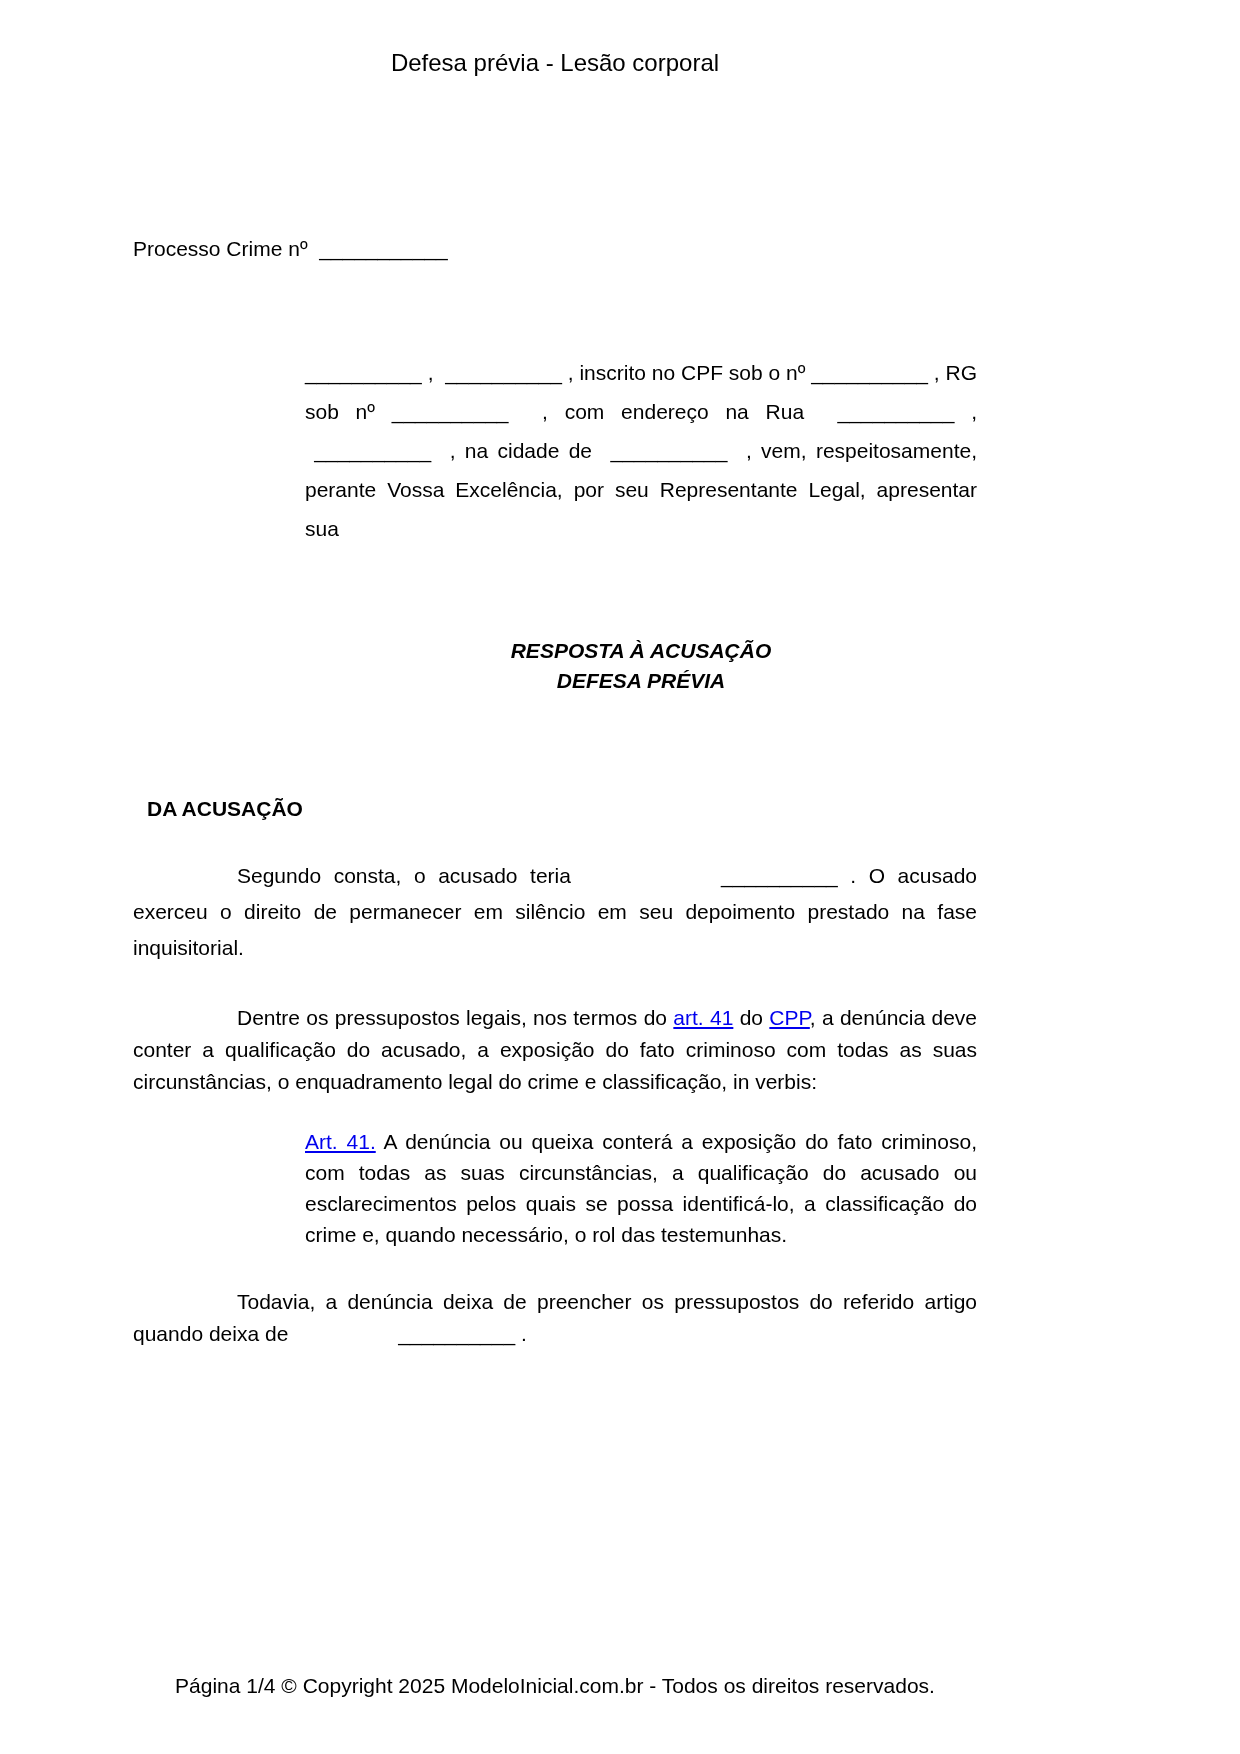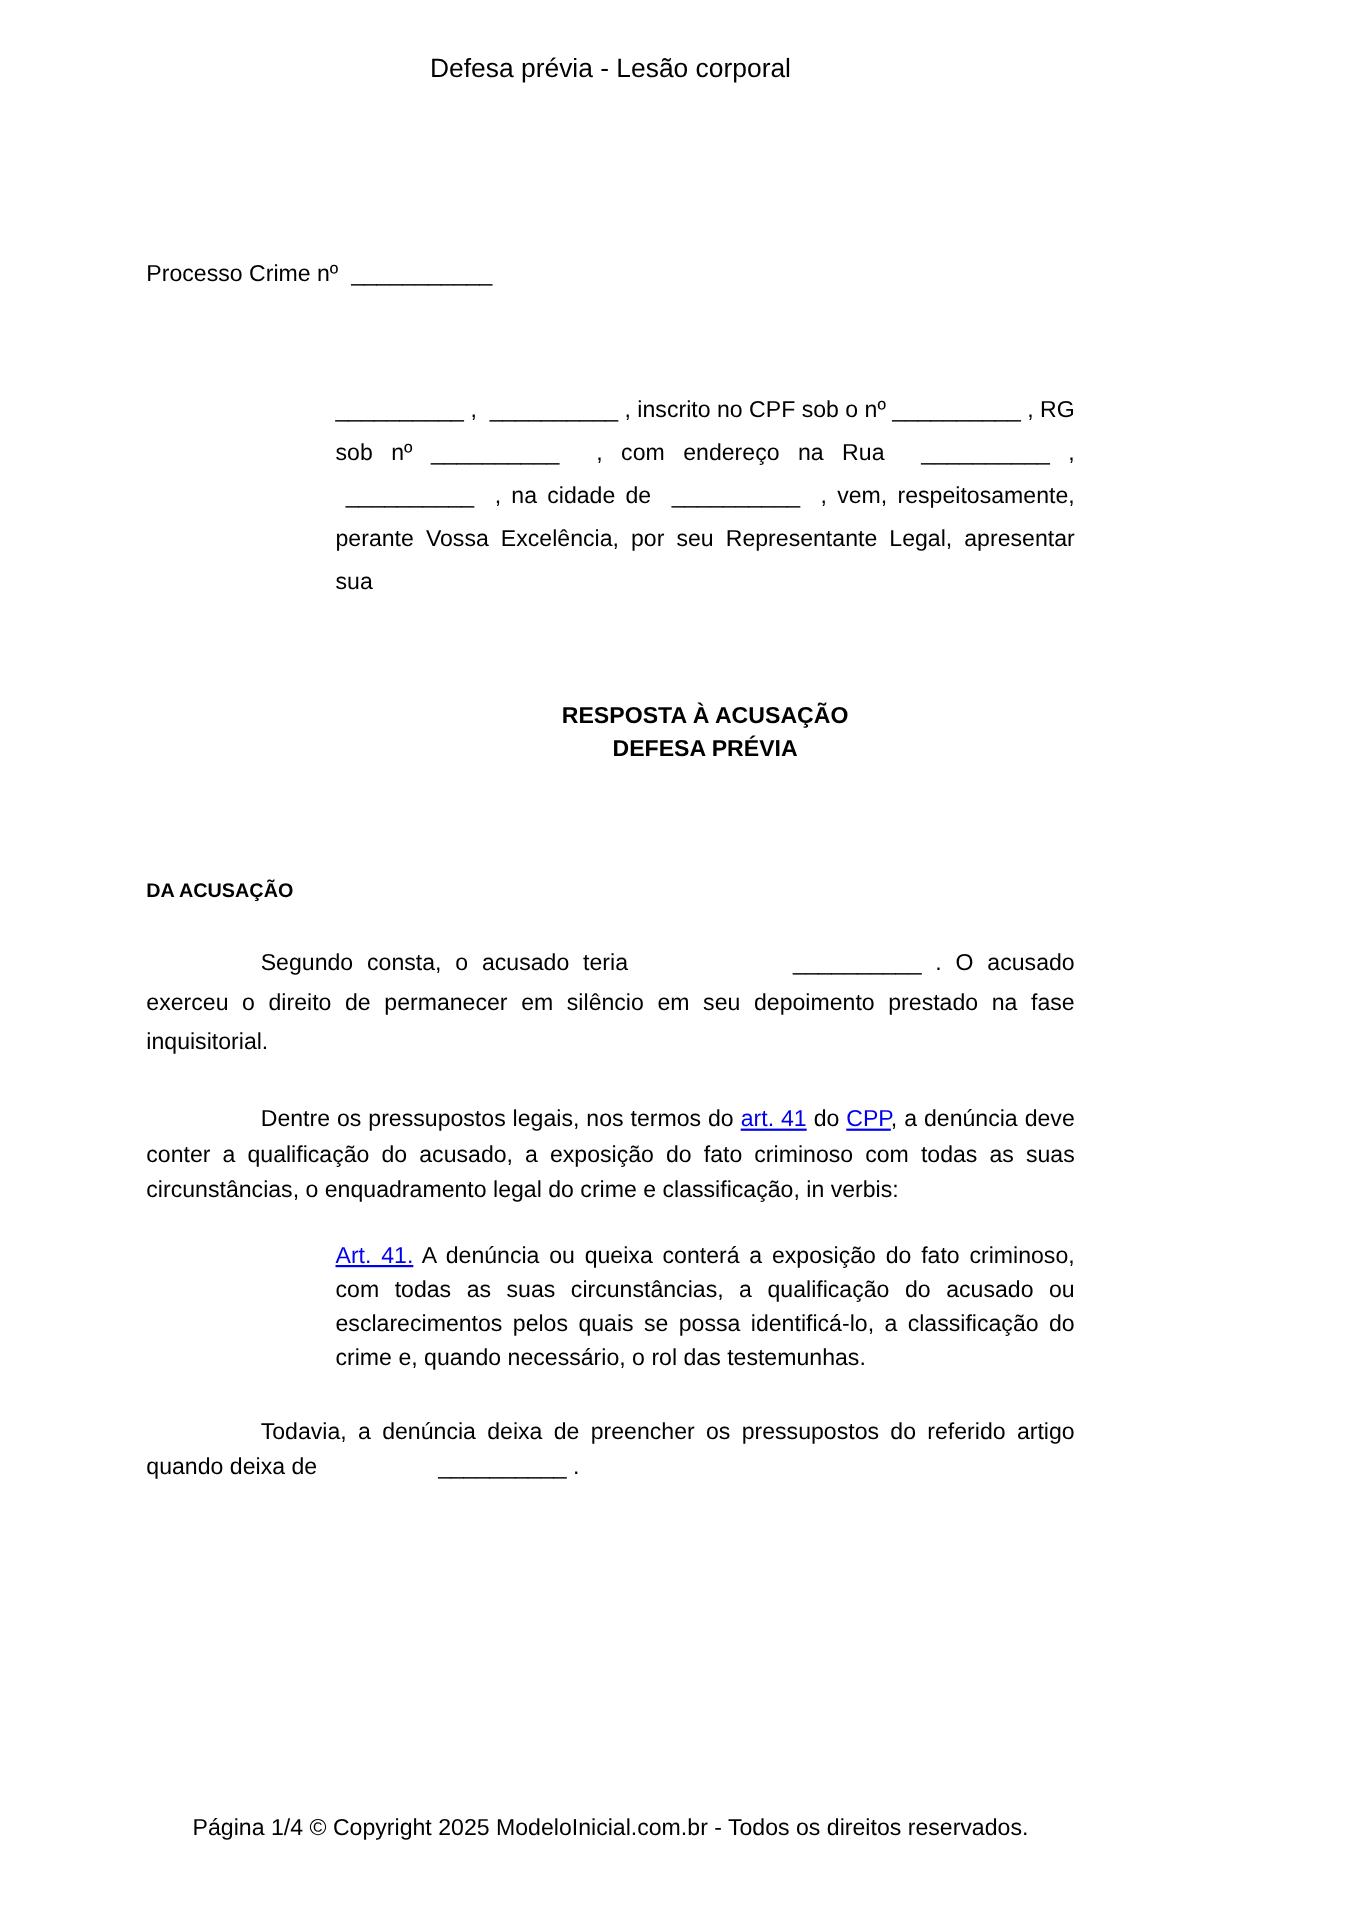--- a/index.html
+++ b/index.html
@@ -43,29 +43,30 @@
   .fl-indent { text-indent: 104px; }
   .qualification {
     margin-top: 92px;
     line-height: 39px;
   }
   .center-heads {
     margin-top: 88px;
     text-align: center;
     font-weight: bold;
     line-height: 30px;
+    font-style: italic;
   }
   .intro-line {
     margin-top: 40px;
     line-height: 25px;
   }
   .section-heading {
-    font-size: 18px;
+    font-size: 21px;
     font-weight: bold;
-    margin: 0;
+    margin: 14px;
     line-height: 26px;
   }
   .h-acusacao { margin-top: 100px; }
   .h-inepcia  { margin-top: 38px; }
   .p-merito   { margin-top: 38px; line-height: 36px; }
   .p-segundo  { margin-top: 36px; line-height: 36px; }
   .p-dentre   { margin-top: 36px; line-height: 32px; }
   .quote-block {
     margin: 28px 0 0 172px;
     line-height: 31px;
@@ -83,21 +84,21 @@
   .gap-md { width: 150px; }
   a.doc-link {
     color: #0000EE;
     text-decoration: underline;
     cursor: pointer;
   }
   .footer {
     position: absolute;
     left: 133px;
     right: 263px;
-    bottom: 80px;
+    bottom: 56px;
     text-align: center;
     line-height: 25px;
   }
 </style>
 </head>
 <body>
 
 <div class="page">
   <div class="content">
 

